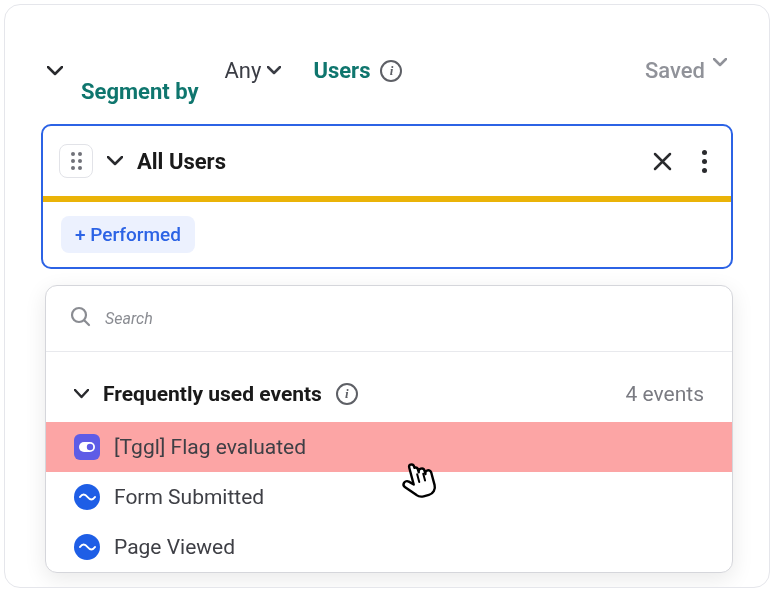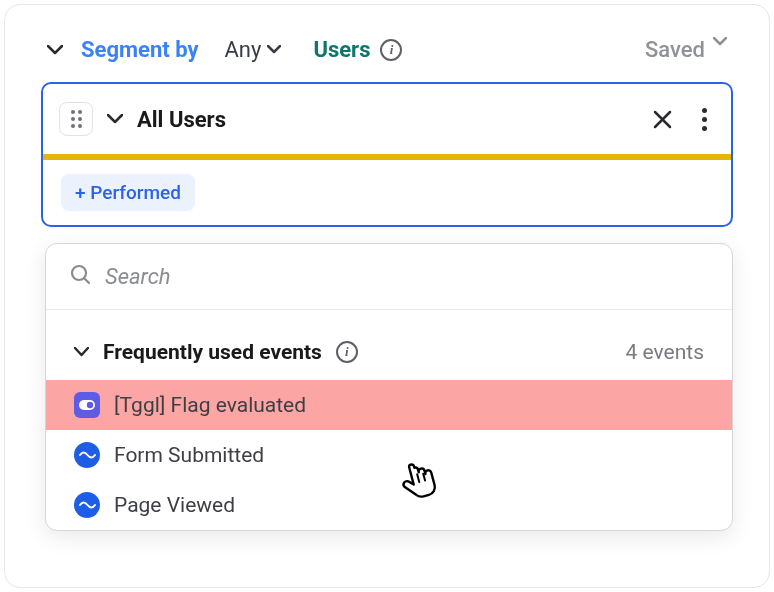--- a/index.html
+++ b/index.html
@@ -29,22 +29,23 @@
       gap: 12px;
     }
     .chevron {
       display: inline-flex;
       align-items: center;
       justify-content: center;
     }
     .segment-label {
       font-size: 22px;
       font-weight: 700;
-      color: #3b82f6;
+      color: #0f766e;
       margin-left: 6px;
+      margin-top: 42px;
     }
     .any-group {
       display: inline-flex;
       align-items: center;
       gap: 6px;
       margin-left: 14px;
       cursor: pointer;
     }
     .any-text {
       font-size: 22px;
@@ -179,21 +180,21 @@
     .search-row {
       display: flex;
       align-items: center;
       padding: 20px 24px;
       gap: 14px;
       border-bottom: 1px solid #e8e9ed;
     }
     .search-input {
       border: none;
       outline: none;
-      font-size: 22px;
+      font-size: 16px;
       color: #3b3d45;
       font-style: italic;
       flex: 1;
       font-family: inherit;
     }
     .search-input::placeholder {
       color: #8a8c92;
       font-style: italic;
     }
     .section-header {

